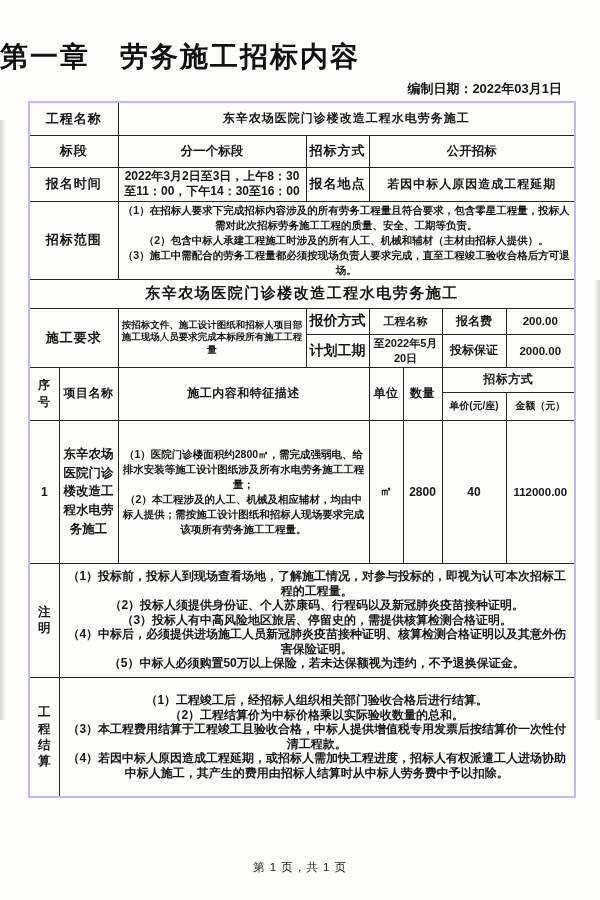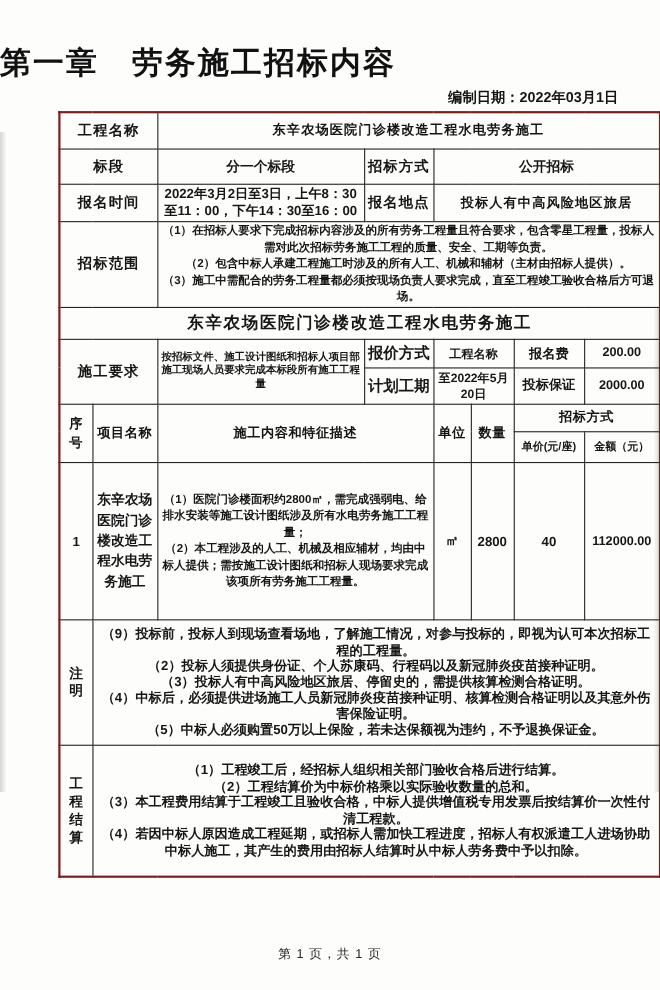--- a/index.html
+++ b/index.html
@@ -23,22 +23,21 @@
     font-size:28px; font-weight:bold; letter-spacing:2px;
     color:#111;
   }
   .compile-date {
     position:absolute; top:80px; left:16px; width:546px;
     text-align:right; font-size:13px; font-weight:bold; color:#141414;
   }
   table.doc {
     position:absolute; left:28px; top:101px; width:546px;
     border-collapse:collapse; table-layout:fixed;
-    border:2px solid #7f1d1d;
-    margin-left:25px;
+    border:2px solid #c4b5fd;
   }
   table.doc td {
     border:1.5px solid #242424;
     text-align:center; vertical-align:middle;
     font-weight:bold; color:#161616;
     padding:1px 2px; overflow:hidden;
   }
   td.lbl   { font-size:13px; letter-spacing:1px; }
   td.val   { font-size:12.5px; }
   td.val-pn{ font-size:12px; letter-spacing:1px; }
@@ -97,21 +96,21 @@
       <td colspan="2" class="lbl">标段</td>
       <td class="val">分一个标段</td>
       <td class="lbl">招标方式</td>
       <td colspan="4" class="val">公开招标</td>
     </tr>
 
     <tr style="height:32px">
       <td colspan="2" class="lbl">报名时间</td>
       <td class="val-time">2022年3月2日至3日，上午8：30至11：00，下午14：30至16：00</td>
       <td class="lbl">报名地点</td>
-      <td colspan="4" class="val-pn">投标人有中高风险地区旅居</td>
+      <td colspan="4" class="val-pn">若因中标人原因造成工程延期</td>
     </tr>
 
     <tr style="height:63px">
       <td colspan="2" class="lbl">招标范围</td>
       <td colspan="6" class="txt scope-cell">
             <div class="para">（1）在招标人要求下完成招标内容涉及的所有劳务工程量且符合要求，包含零星工程量，投标人需对此次招标劳务施工工程的质量、安全、工期等负责。</div>
             <div class="para">（2）包含中标人承建工程施工时涉及的所有人工、机械和辅材（主材由招标人提供）。</div>
             <div class="para">（3）施工中需配合的劳务工程量都必须按现场负责人要求完成，直至工程竣工验收合格后方可退场。</div>
           </td>
     </tr>
@@ -157,21 +156,21 @@
           </td>
       <td class="item-num">㎡</td>
       <td class="item-num">2800</td>
       <td class="item-num">40</td>
       <td class="item-amt">112000.00</td>
     </tr>
 
     <tr style="height:114px">
       <td class="note-lbl">注明</td>
       <td colspan="7" class="txt note-text">
-            <div class="para">（9）投标前，投标人到现场查看场地，了解施工情况，对参与投标的，即视为认可本次招标工程的工程量。</div>
+            <div class="para">（1）投标前，投标人到现场查看场地，了解施工情况，对参与投标的，即视为认可本次招标工程的工程量。</div>
             <div class="para">（2）投标人须提供身份证、个人苏康码、行程码以及新冠肺炎疫苗接种证明。</div>
             <div class="para">（3）投标人有中高风险地区旅居、停留史的，需提供核算检测合格证明。</div>
             <div class="para">（4）中标后，必须提供进场施工人员新冠肺炎疫苗接种证明、核算检测合格证明以及其意外伤害保险证明。</div>
             <div class="para">（5）中标人必须购置50万以上保险，若未达保额视为违约，不予退换保证金。</div>
           </td>
     </tr>
 
     <tr style="height:120px">
       <td class="note-lbl">工程结算</td>
       <td colspan="7" class="txt note-text">

